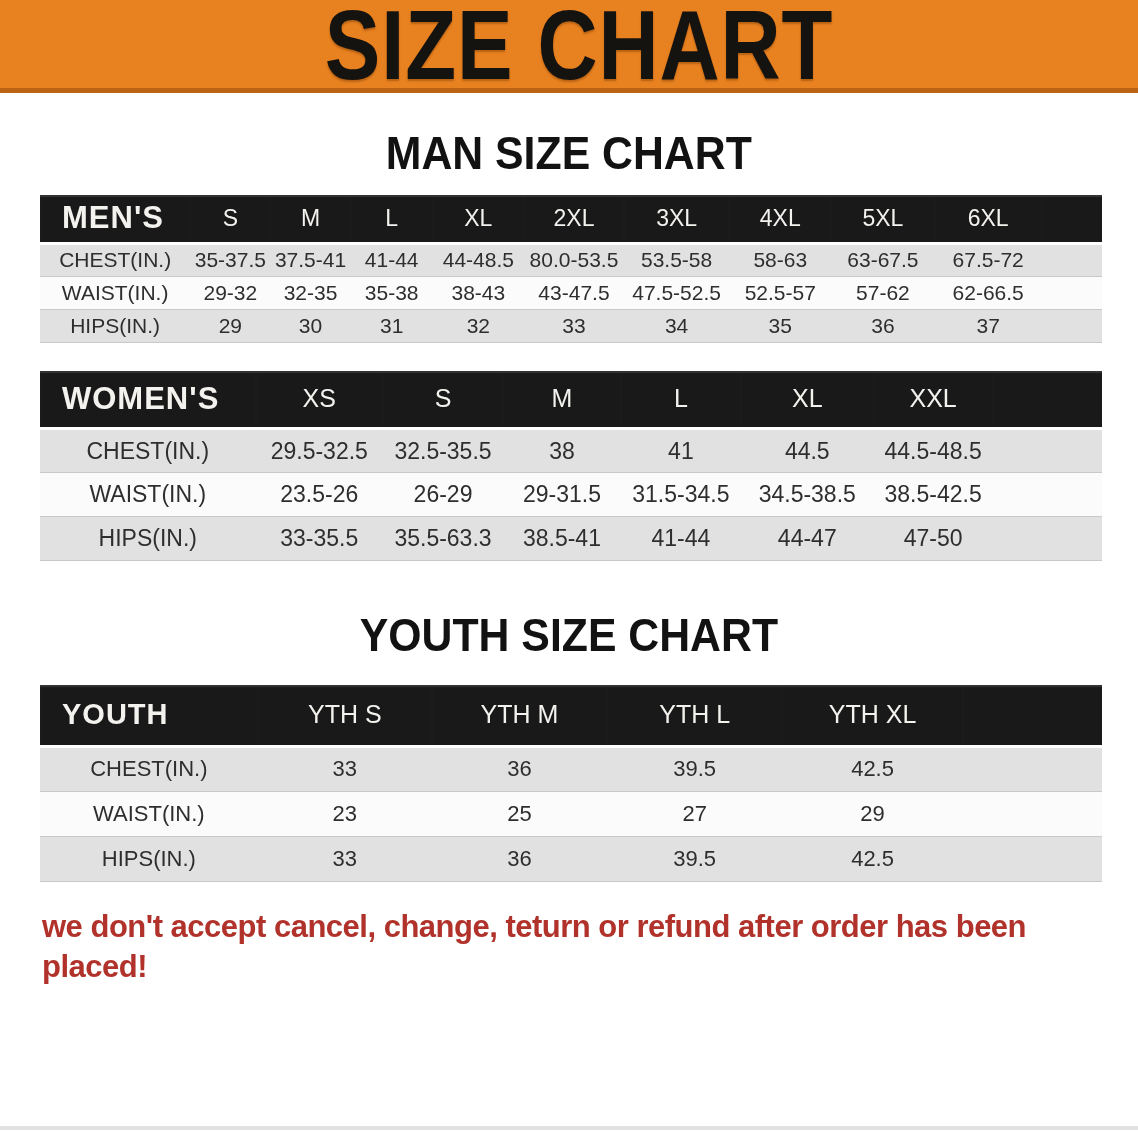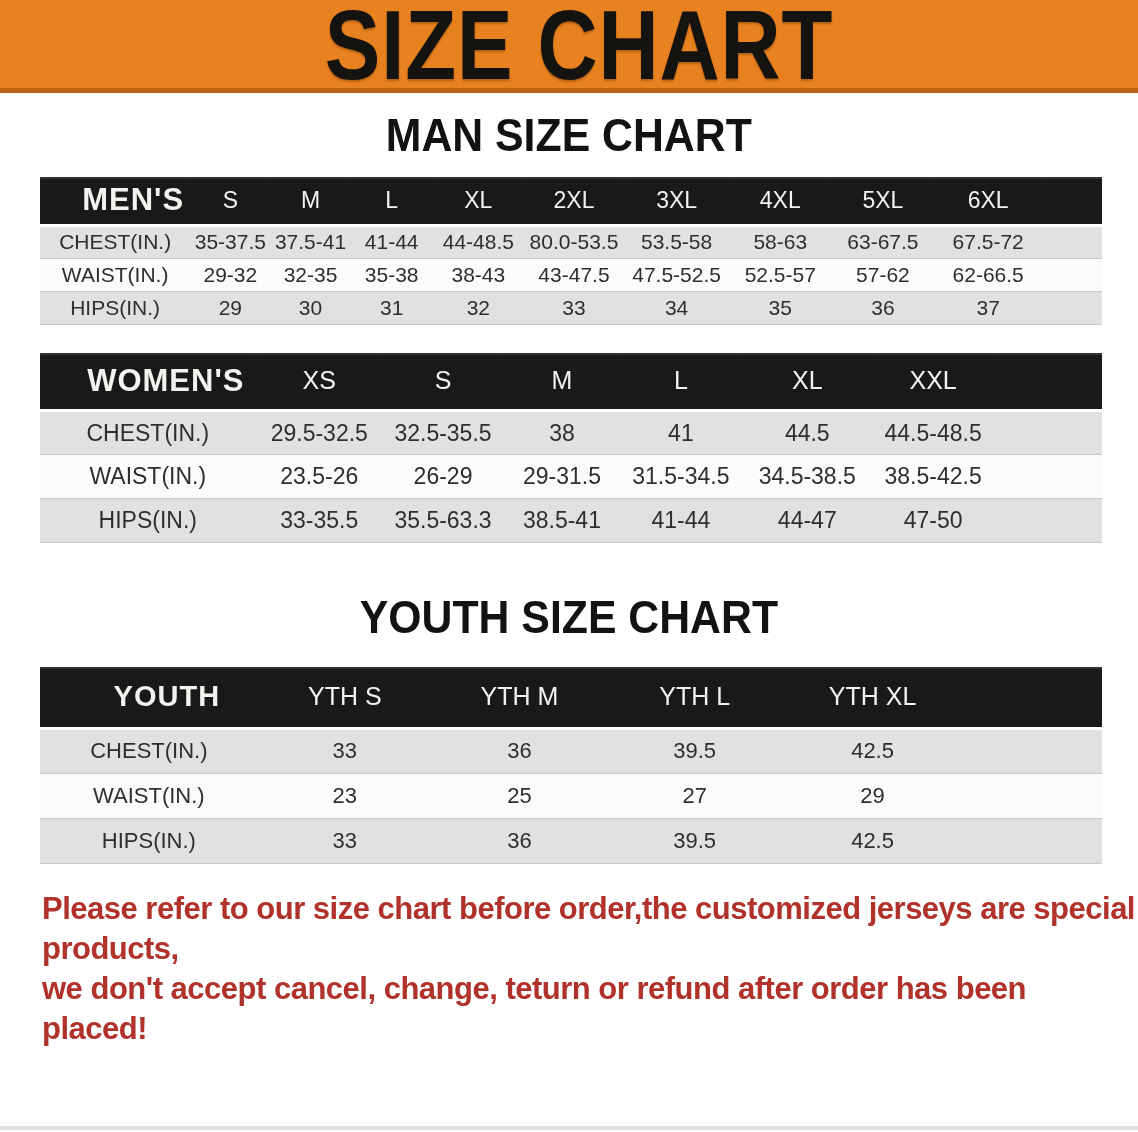--- a/index.html
+++ b/index.html
@@ -37,21 +37,21 @@
   
   .section-heading {
     text-align: center;
     font-size: 46px;
     line-height: 48px;
     font-weight: bold;
     color: #121212;
     letter-spacing: 0px;
   }
   .heading-inner { display: inline-block; transform: scaleX(0.93); transform-origin: center; white-space: nowrap; }
-  .sec-men  .section-heading { margin-top: 18px; }
+  .sec-men  .section-heading { margin-top: 36px; }
   .sec-women .section-heading { margin-top: 36px; }
   .sec-youth .section-heading { margin-top: 50px; }
 
   
   table.size-table {
     border-collapse: collapse;
     table-layout: fixed;
     width: 1062px;
     margin-left: 40px;
   }
@@ -64,22 +64,22 @@
     color: #f4f2ee;
     font-weight: normal;
     border-bottom: 3px solid #ffffff;
     box-shadow: inset 0 2px 1px rgba(255,255,255,0.12);
   }
   .sec-men  thead th { height: 48px; font-size: 23px; }
   .sec-women thead th { height: 58px; font-size: 25px; }
   .sec-youth thead th { height: 61px; font-size: 25px; }
 
   thead th.group {
-    text-align: center;
-    padding-left: 36px;
+    text-align: left;
+    padding-left: 22px;
     font-weight: bold;
     letter-spacing: 1px;
   }
   .sec-men  thead th.group { font-size: 31px; }
   .sec-women thead th.group { font-size: 31px; }
   .sec-youth thead th.group { font-size: 29px; }
 
   tbody td {
     text-align: center;
     color: #2e2e2e;
@@ -295,17 +295,16 @@
           <td>36</td>
           <td>39.5</td>
           <td>42.5</td>
           <td></td>
         </tr>
       </tbody>
     </table>
 </section>
 
 <div class="disclaimer" style="color: rgb(177, 50, 42);">
-  <div>Please refer to our size chart before order,the customized jerseys are special products,</div>
   <div>we don't accept cancel, change, teturn or refund after order has been placed!</div>
 </div>
 
 <div class="bottom-divider"></div>
 
 </body></html>

